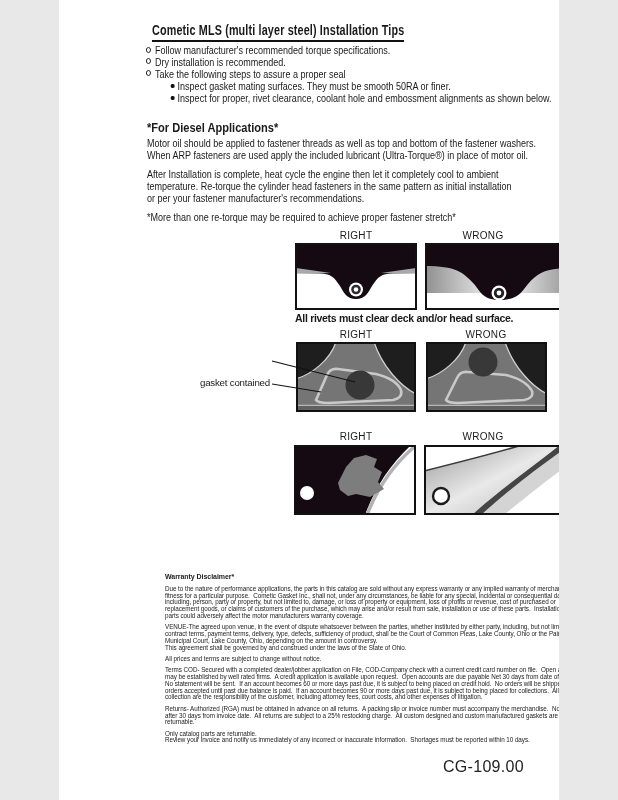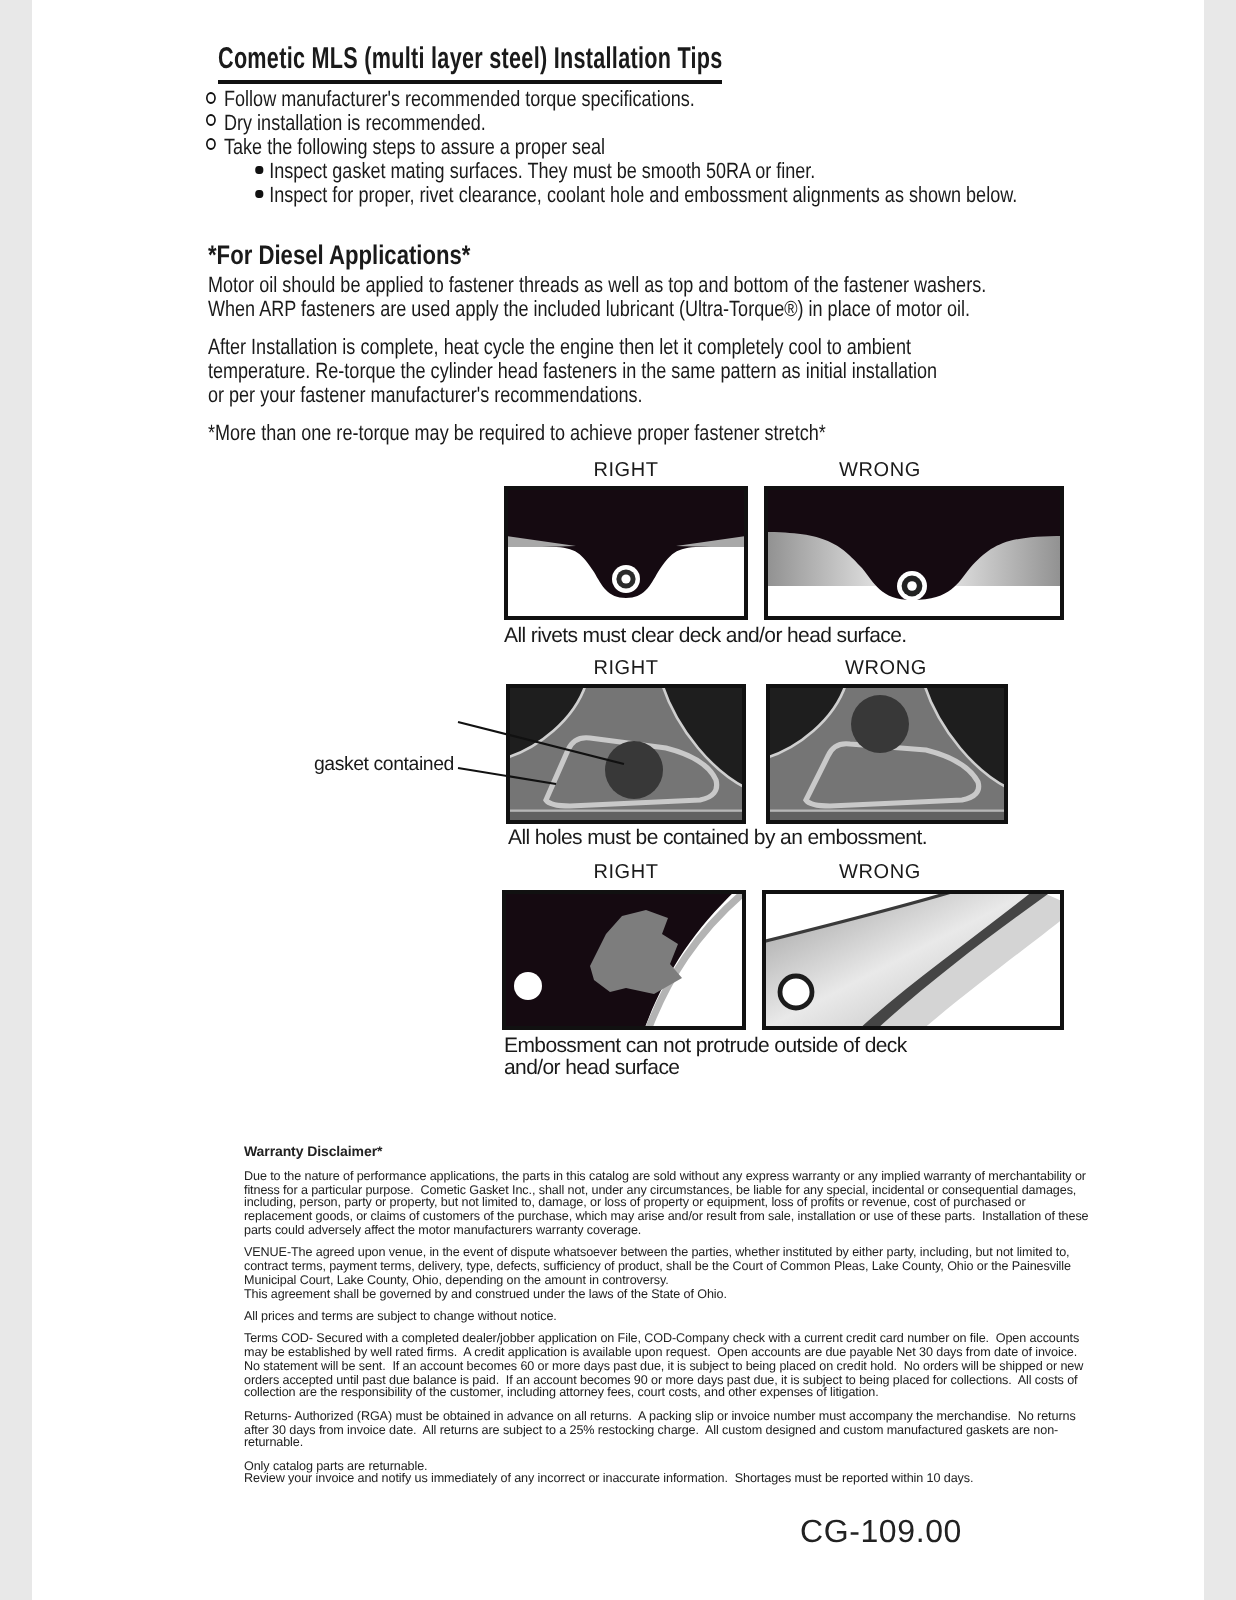--- a/index.html
+++ b/index.html
@@ -1,33 +1,33 @@
 <!DOCTYPE html>
 <html><head>
 <meta charset="utf-8">
 <style>
   html,body{margin:0;padding:0;background:#e8e8e8;}
-  .page{position:relative;width:586px;height:800px;background:#ffffff;margin:0 auto;
+  .page{position:relative;width:500px;height:800px;background:#ffffff;margin:0 auto;
         font-family:"Liberation Sans",sans-serif;color:#1a1a1a;overflow:hidden;}
   .abs{position:absolute;}
   .condensed{transform:scaleX(0.82);transform-origin:0 0;}
   .preline{white-space:pre-line;}
   .prewrap{white-space:pre-wrap;}
   .title{font-size:15px;font-weight:bold;letter-spacing:0.2px;display:inline-block;
          border-bottom:2px solid #111;padding-bottom:2px;transform:scaleX(0.72);transform-origin:0 0;white-space:nowrap;}
   .introline{font-size:11px;line-height:11.9px;white-space:nowrap;}
   .sub{margin-left:30px;}
   .dot-open{display:inline-block;width:4px;height:4px;border:1.1px solid #111;border-radius:50%;
             margin-right:5px;vertical-align:1.5px;}
   .dot-filled{display:inline-block;width:4.5px;height:4.5px;background:#111;border-radius:50%;
             margin-right:4px;vertical-align:1.5px;}
   .dheading{font-size:13.5px;font-weight:bold;line-height:14px;white-space:nowrap;}
   .dpara{font-size:11px;line-height:12.1px;margin:0;white-space:pre-line;}
   .figlabel{font-size:10px;letter-spacing:0.3px;text-align:center;width:80px;}
-  .figcaption{font-size:10.5px;font-weight:normal;letter-spacing:-0.3px;line-height:11px;}
+  .figcaption{font-size:10.5px;font-weight:bold;letter-spacing:-0.3px;line-height:11px;}
   .callout{font-size:9.7px;line-height:9.8px;text-align:right;letter-spacing:-0.2px;}
   .legal{width:426px;font-size:6.3px;line-height:6.8px;letter-spacing:-0.05px;color:#222;}
   .legal-h{font-size:7px;font-weight:bold;margin:0 0 5px 0;}
   .legal p{margin:4.5px 0 0 0;}
   .pagecode{font-size:16px;letter-spacing:0.3px;color:#222;}
   svg{display:block;}
 </style>
 </head>
 <body>
 
@@ -119,21 +119,20 @@
     <path d="M20,58 L31,36 Q34,29 42,30 L80,33 Q100,38 106,49 Q108,56 98,58 L32,61 Q22,61 20,58 Z" fill="none" stroke="#c9c9c9" stroke-width="2.6"></path>
     <circle cx="57" cy="20" r="14.5" fill="#383838"></circle>
     <rect x="1" y="1" width="119" height="68" fill="none" stroke="#111111" stroke-width="2"></rect>
   </svg>
 
   <svg class="abs" style="left:200px;top:350px;pointer-events:none;" width="110" height="50" viewBox="0 0 110 50">
     <line x1="13" y1="11" x2="96" y2="32" stroke="#111111" stroke-width="1.1"></line>
     <line x1="13" y1="34" x2="62" y2="42" stroke="#111111" stroke-width="1.1"></line>
   </svg>
 
-  <div class="abs figcaption" style="left:238px;top:414px;">All holes must be contained by an embossment.</div>
 
   <div class="abs figlabel" style="left:257px;top:431px;">RIGHT</div>
   <div class="abs figlabel" style="left:384px;top:431px;">WRONG</div>
 
   <svg class="abs" style="left:235px;top:445px;" width="122" height="70" viewBox="0 0 122 70">
     <rect x="0" y="0" width="122" height="70" fill="#ffffff"></rect>
     <path d="M0,0 H117 C95,21 81,43 71,70 H0 Z" fill="#150a11"></path>
     <path d="M120,2 C97,22 83,44 73,70" fill="none" stroke="#b3b3b3" stroke-width="3.5"></path>
     <path d="M44,38 L52,22 L60,13 L72,10 L83,14 L80,22 L88,27 L84,37 L90,44 L76,52 L62,49 L54,51 L46,45 Z" fill="#7d7d7d"></path>
     <circle cx="13" cy="48" r="7" fill="#ffffff"></circle>
@@ -150,22 +149,20 @@
     </defs>
     <rect x="0" y="0" width="151" height="70" fill="#ffffff"></rect>
     <path d="M142,2 C114,22 82,46 56,70 L80,70 C106,48 136,26 151,14 L151,6 Z" fill="#d4d4d4"></path>
     <path d="M0,26 C40,16 72,8 98,0 L136,0 C106,24 74,46 48,70 L0,70 Z" fill="url(#g3)"></path>
     <path d="M136,0 C106,24 74,46 48,70 L57,70 C83,46 115,22 143,2 L140,0 Z" fill="#454545"></path>
     <path d="M0,26 C40,16 72,8 98,0" fill="none" stroke="#3a3a3a" stroke-width="1.6"></path>
     <circle cx="17" cy="51" r="8" fill="#ffffff" stroke="#1c1c1c" stroke-width="2.4"></circle>
     <rect x="1" y="1" width="149" height="68" fill="none" stroke="#111111" stroke-width="2"></rect>
   </svg>
 
-  <div class="abs figcaption preline" style="left:236px;top:518px;line-height:11px;">Embossment can not protrude outside of deck
-and/or head surface</div>
 
   <div class="abs legal" style="left:106px;top:574px;">
     <div class="legal-h">Warranty Disclaimer*</div>
     <p class="prewrap">Due to the nature of performance applications, the parts in this catalog are sold without any express warranty or any implied warranty of merchantability or fitness for a particular purpose.  Cometic Gasket Inc., shall not, under any circumstances, be liable for any special, incidental or consequential damages, including, person, party or property, but not limited to, damage, or loss of property or equipment, loss of profits or revenue, cost of purchased or replacement goods, or claims of customers of the purchase, which may arise and/or result from sale, installation or use of these parts.  Installation of these parts could adversely affect the motor manufacturers warranty coverage.</p>
     <p class="prewrap">VENUE-The agreed upon venue, in the event of dispute whatsoever between the parties, whether instituted by either party, including, but not limited to, contract terms, payment terms, delivery, type, defects, sufficiency of product, shall be the Court of Common Pleas, Lake County, Ohio or the Painesville Municipal Court, Lake County, Ohio, depending on the amount in controversy.
 This agreement shall be governed by and construed under the laws of the State of Ohio.</p>
     <p class="prewrap">All prices and terms are subject to change without notice.</p>
     <p class="prewrap">Terms COD- Secured with a completed dealer/jobber application on File, COD-Company check with a current credit card number on file.  Open accounts may be established by well rated firms.  A credit application is available upon request.  Open accounts are due payable Net 30 days from date of invoice.  No statement will be sent.  If an account becomes 60 or more days past due, it is subject to being placed on credit hold.  No orders will be shipped or new orders accepted until past due balance is paid.  If an account becomes 90 or more days past due, it is subject to being placed for collections.  All costs of collection are the responsibility of the customer, including attorney fees, court costs, and other expenses of litigation.</p>
     <p class="prewrap">Returns- Authorized (RGA) must be obtained in advance on all returns.  A packing slip or invoice number must accompany the merchandise.  No returns after 30 days from invoice date.  All returns are subject to a 25% restocking charge.  All custom designed and custom manufactured gaskets are non-returnable.</p>
     <p class="prewrap">Only catalog parts are returnable.

